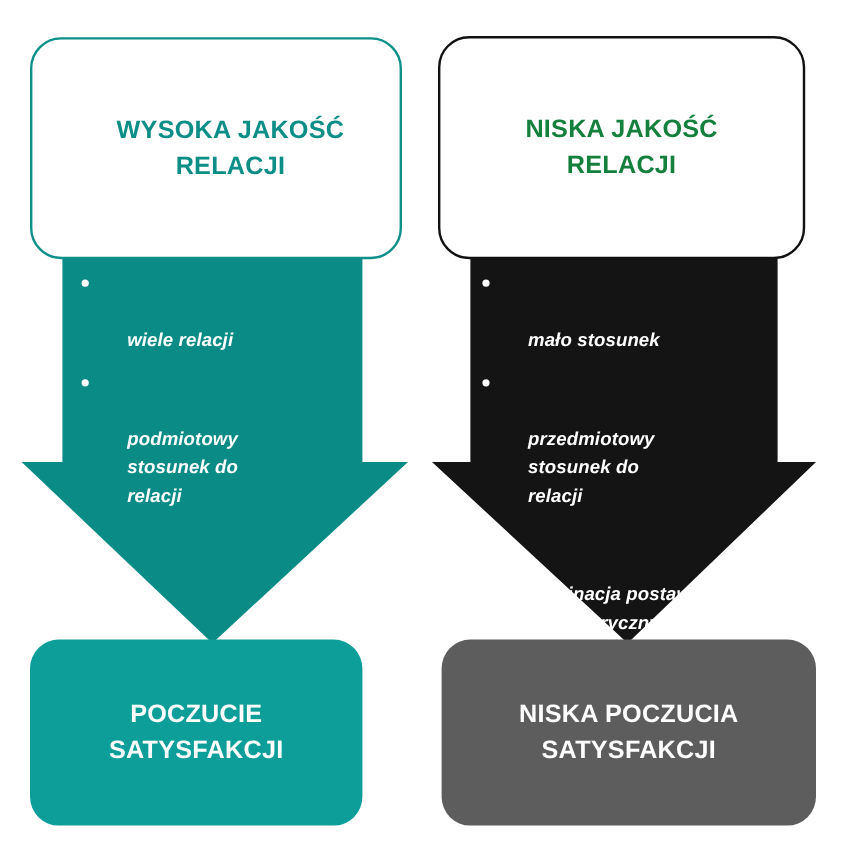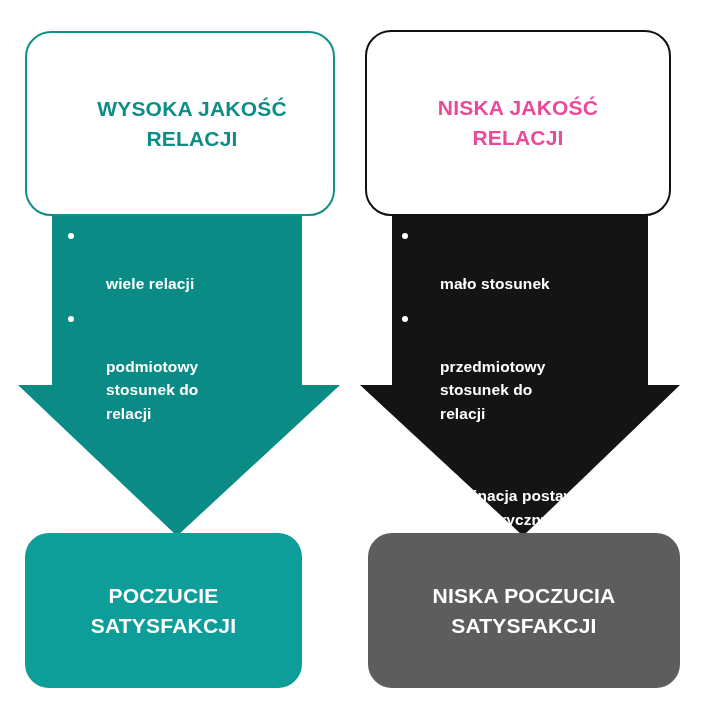--- a/index.html
+++ b/index.html
@@ -54,21 +54,21 @@
     border: 2.4px solid #0e8f88;
     padding-left: 24px;
   }
   .header-left .title { color: #0c8e87; }
 
   .header-right {
     left: 5px; top: 30px;
     width: 306px; height: 186px;
     border: 2.6px solid #111111;
   }
-  .header-right .title { color: #ec4899; }
+  .header-right .title { color: #15803d; }
 
   
   .arrow-svg {
     position: absolute;
     left: 0;
     top: 210px;
     width: 360px;
     height: 330px;
     z-index: 1;
     overflow: visible;
@@ -87,20 +87,21 @@
   .bullets.right { left: 396px; top: 225px; width: 252px; }
   .bullets li {
     position: relative;
     padding-left: 44px;
     margin-bottom: 12px;
     font-size: 15.5px;
     font-weight: bold;
     line-height: 1.52;
     white-space: pre-line;
     letter-spacing: 0.1px;
+    font-style: italic;
   }
   .bullets li:last-child { margin-bottom: 0; }
   .bullets li .dot {
     position: absolute;
     left: 6px;
     top: 8px;
     width: 6px;
     height: 6px;
     border-radius: 50%;
     background: #ffffff;

